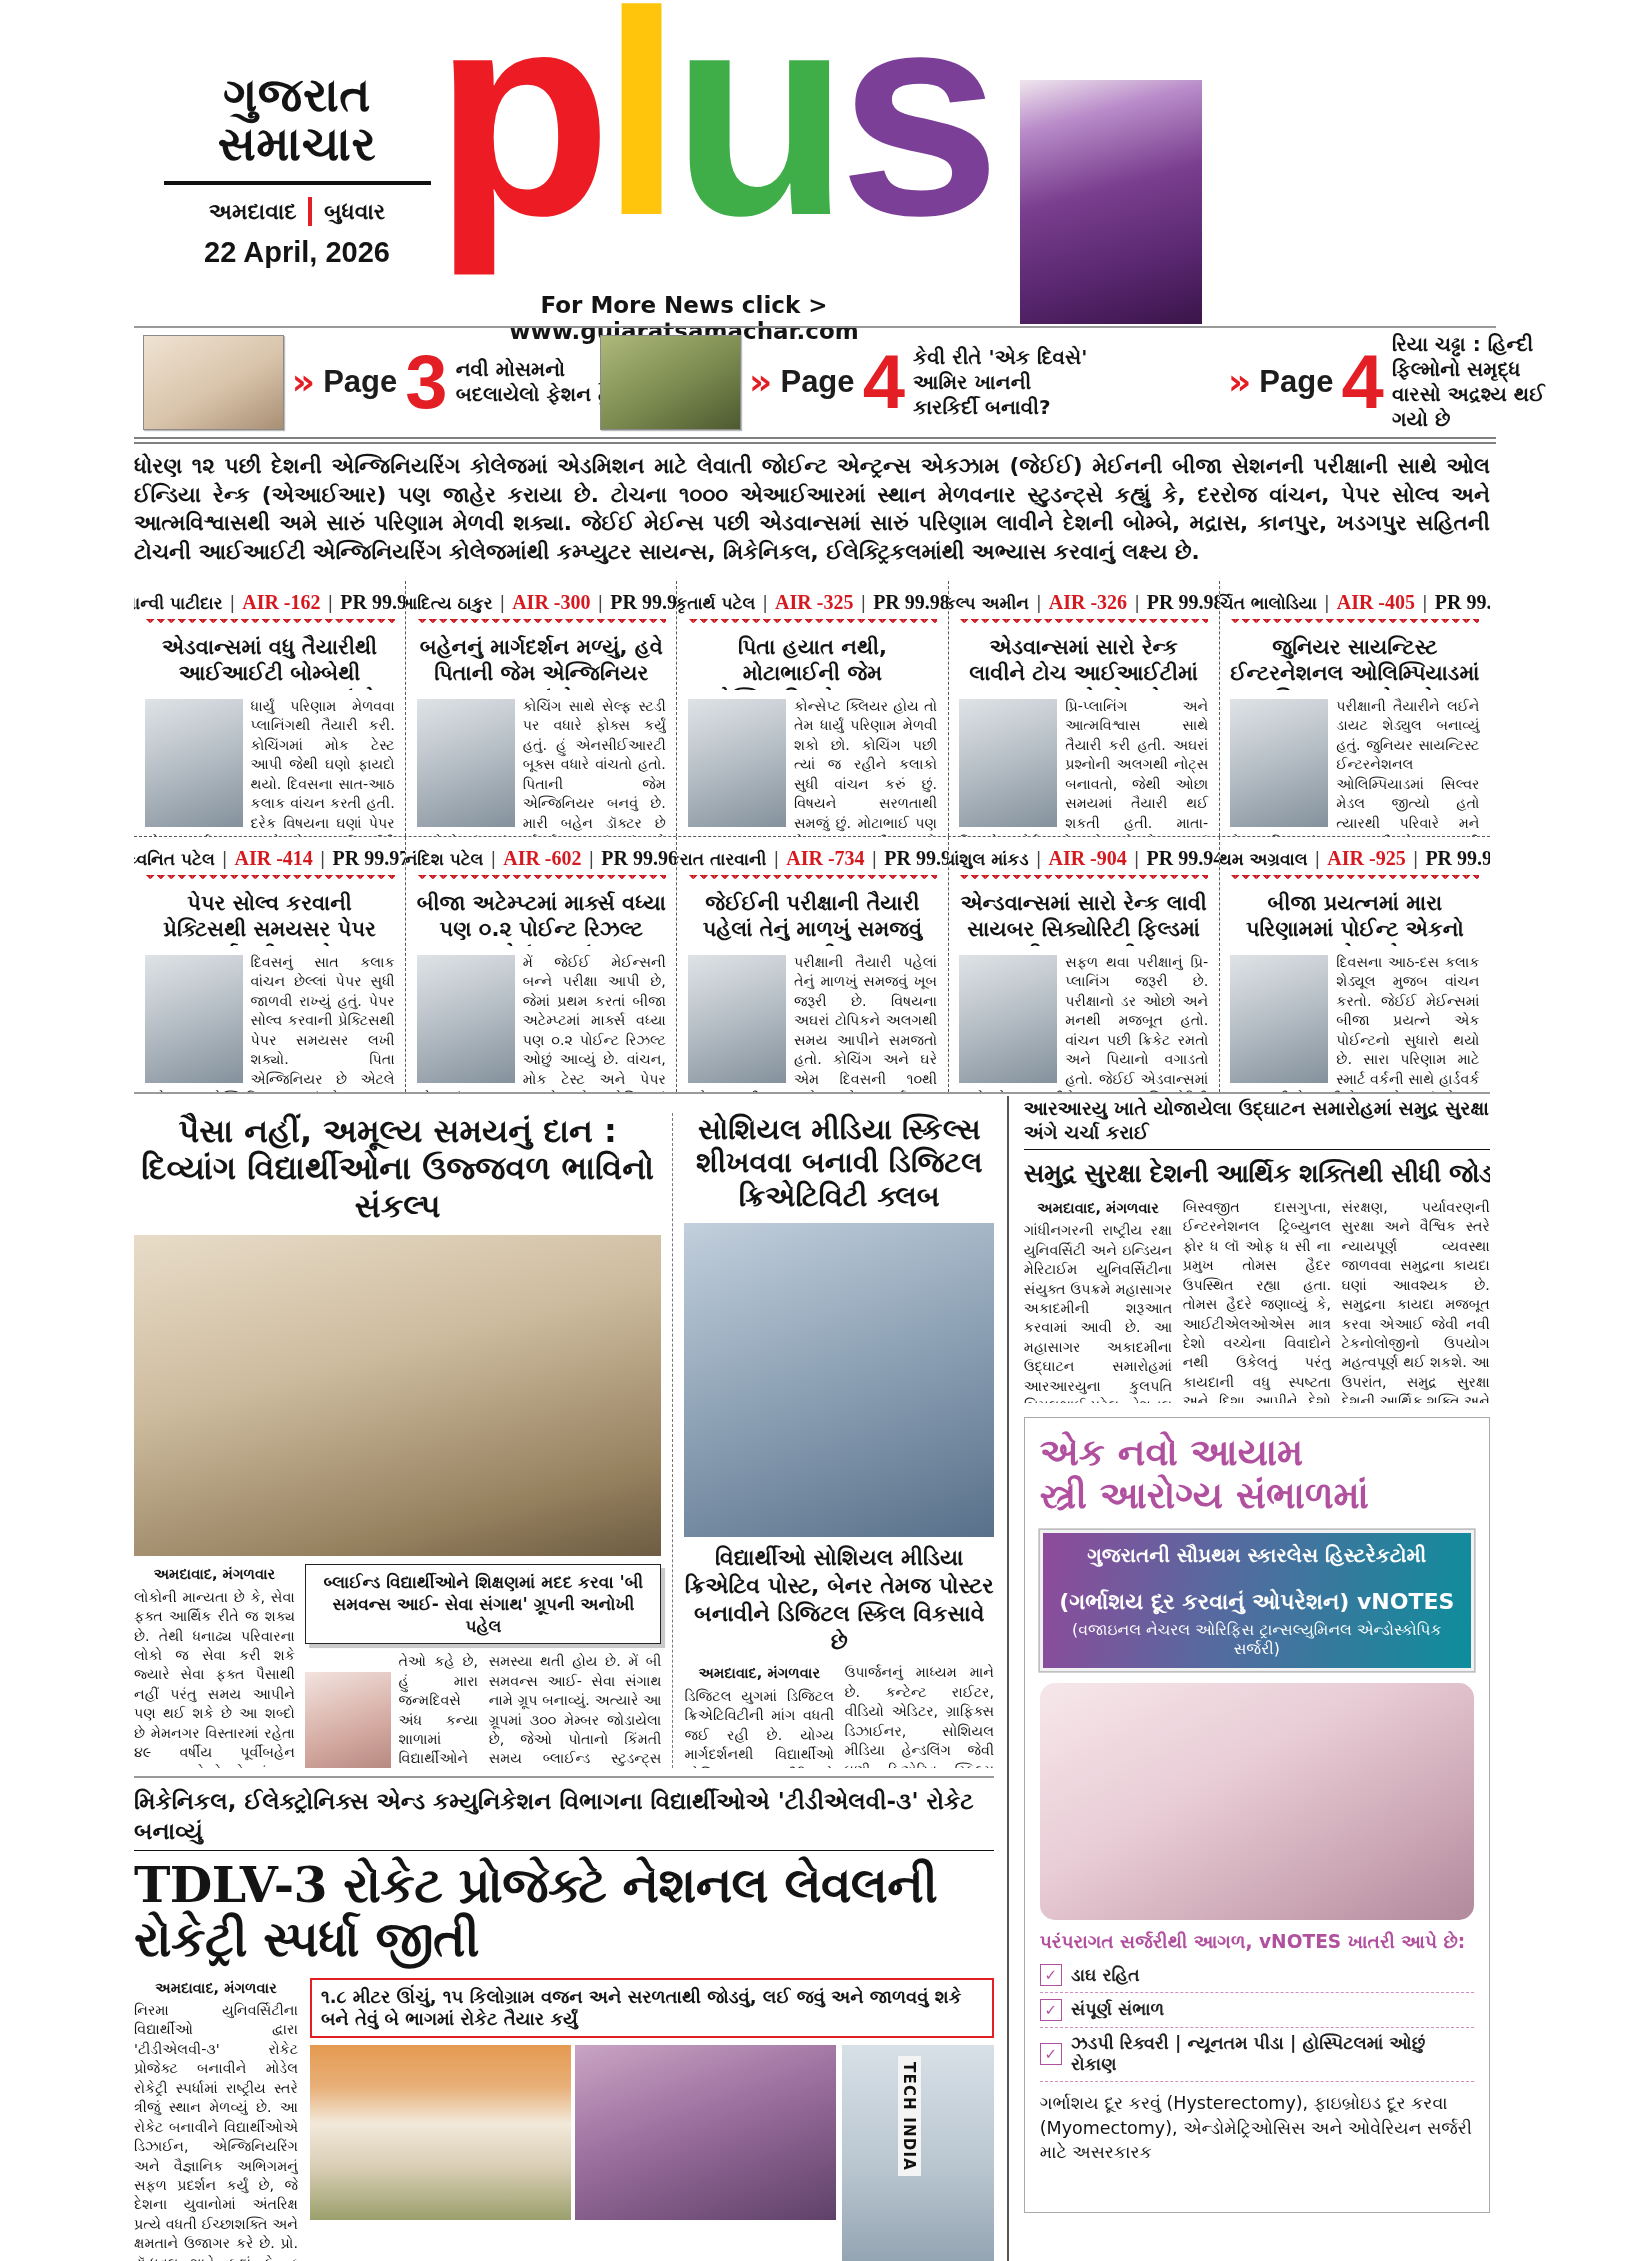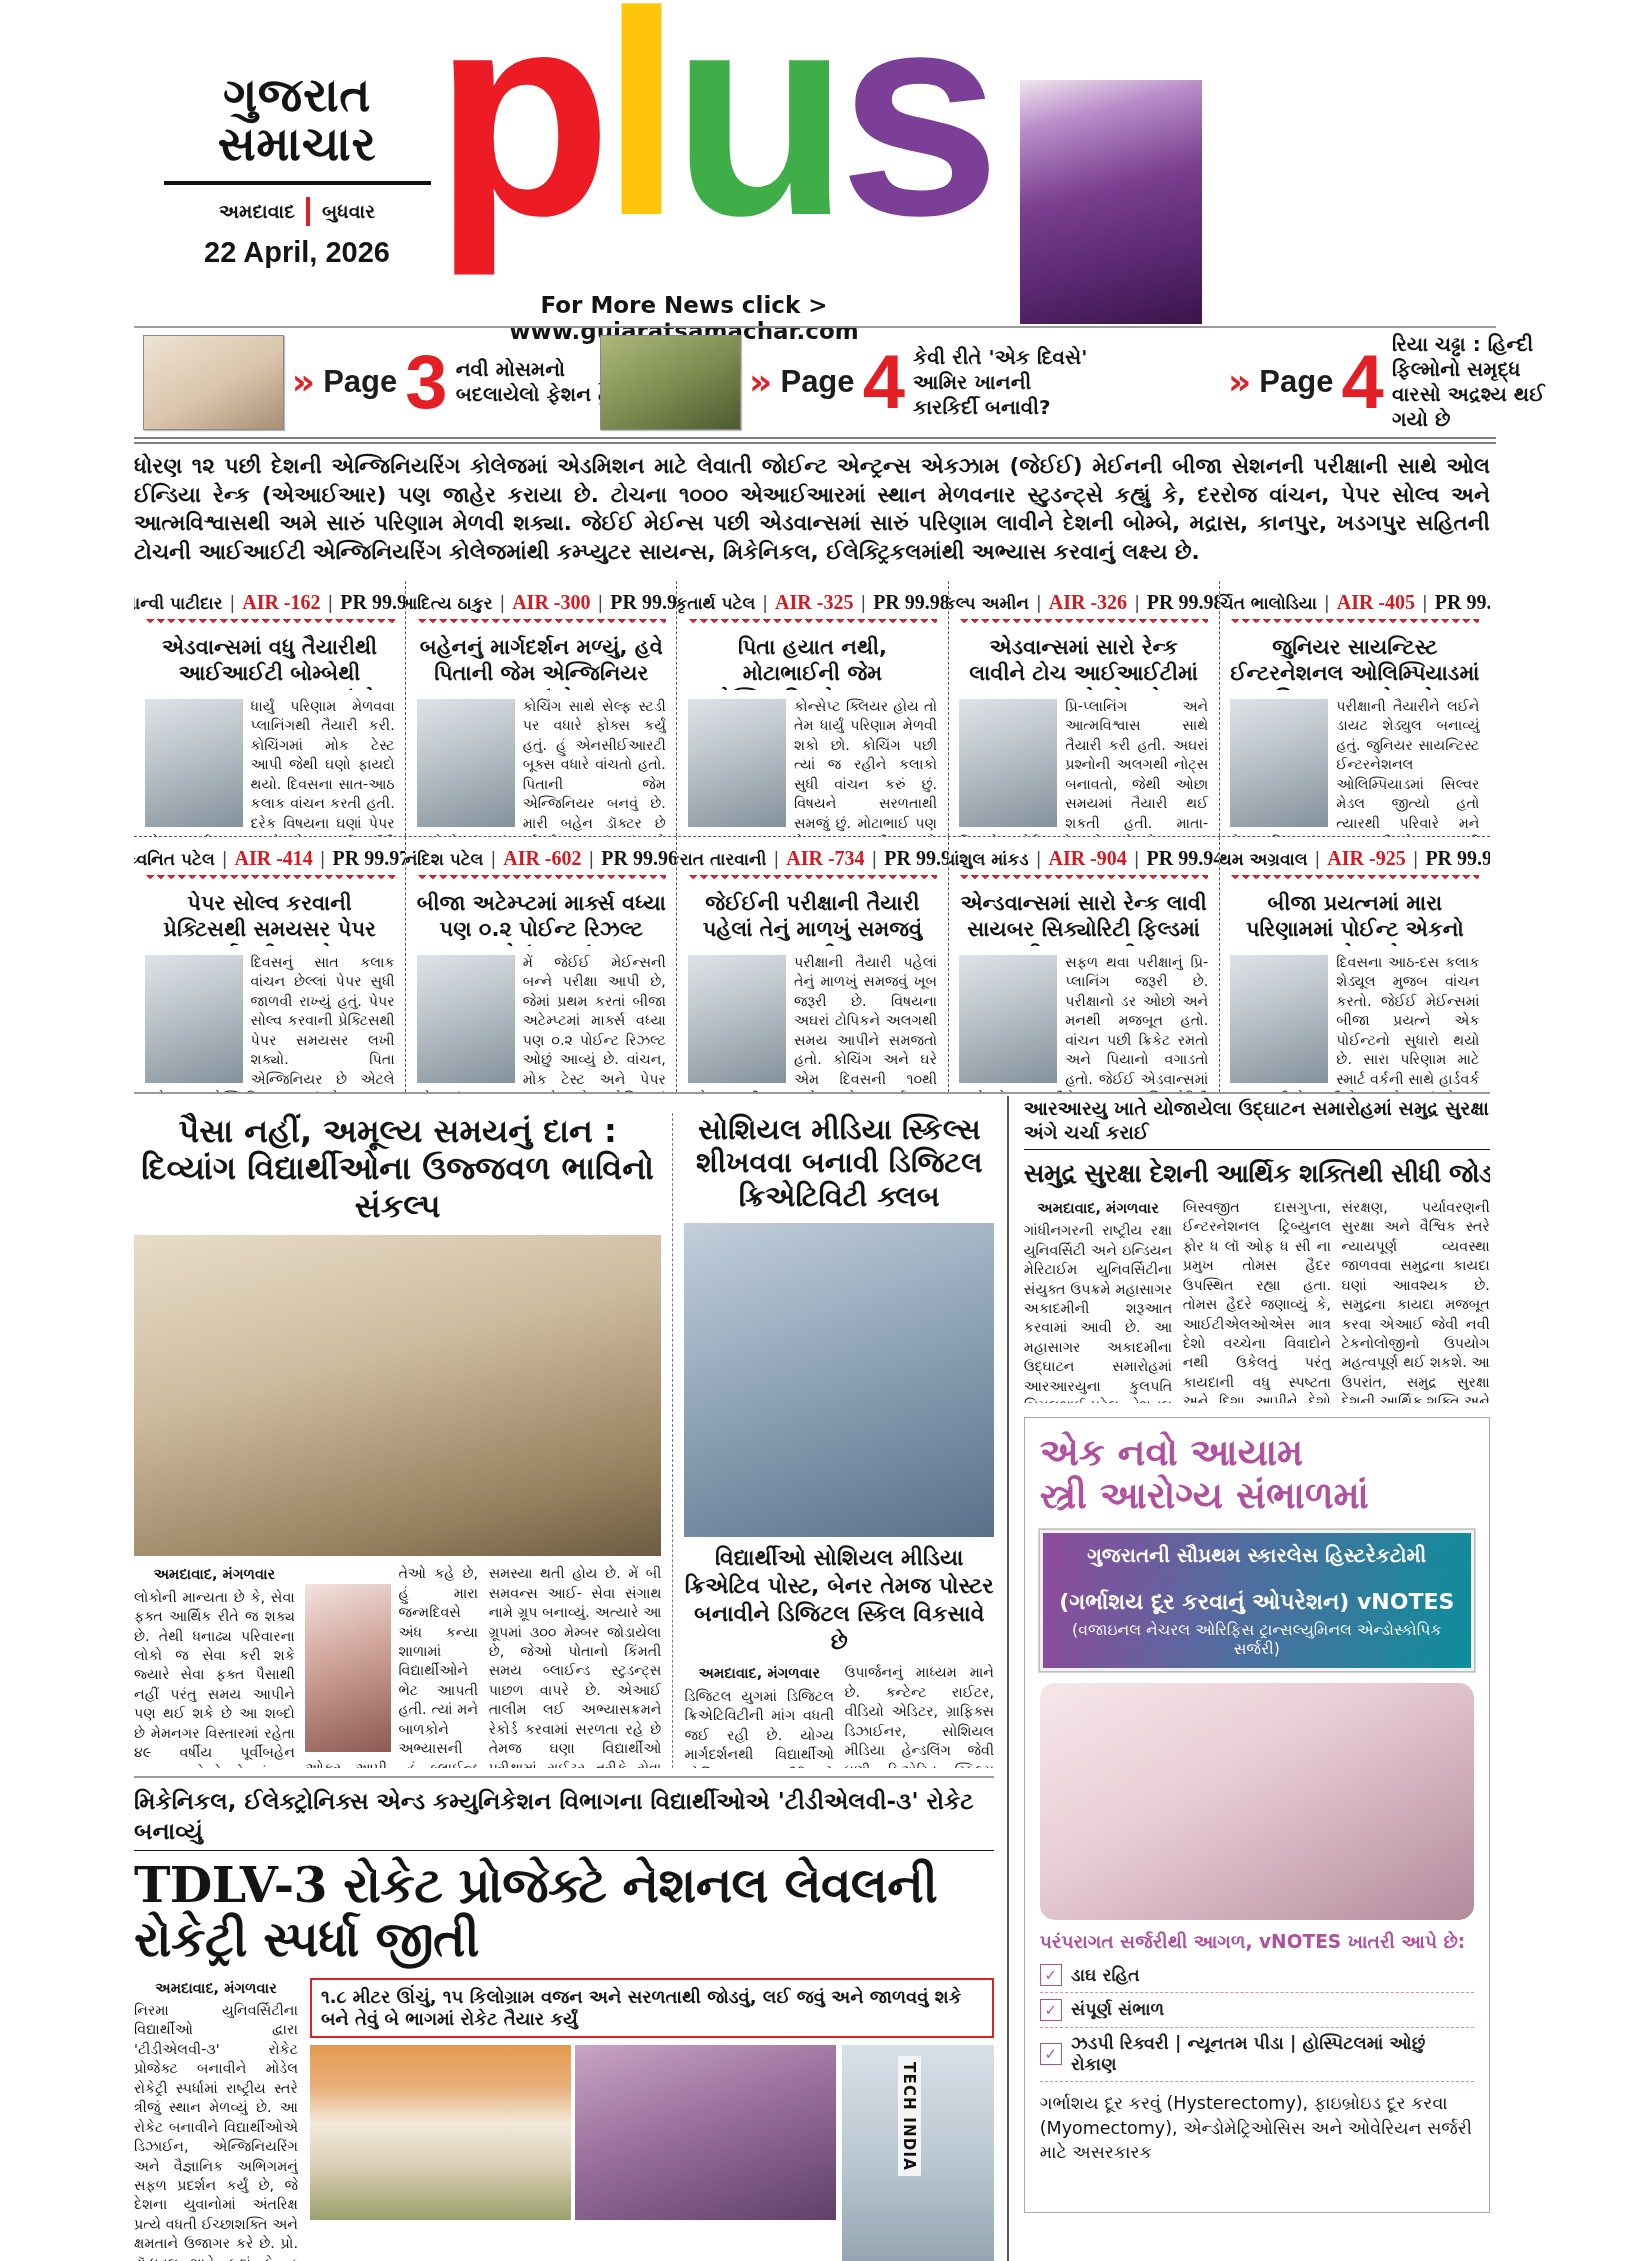--- a/index.html
+++ b/index.html
@@ -5,21 +5,21 @@
   html,body{margin:0;padding:0;background:#e9e9e9;}
   .page{width:1630px;height:2261px;background:#fff;margin:0 auto;position:relative;
         font-family:"DejaVu Sans",sans-serif;color:#141414;overflow:hidden;}
   .content{padding:0 140px 0 134px;}
 
   
   .header{position:relative;height:326px;}
   .masthead{position:absolute;left:160px;top:70px;width:274px;text-align:center;}
   .gs-name{font-size:47px;font-weight:900;letter-spacing:0.6px;line-height:1.05;}
   .masthead-rule{height:3.5px;background:#111;margin:12.8px 3.5px 11.6px;}
-  .city-day{display:flex;justify-content:center;align-items:center;gap:11.6px;font-size:19px;font-weight:800;}
+  .city-day{display:flex;justify-content:center;align-items:center;gap:11.6px;font-size:22px;font-weight:800;}
   .red-pipe{width:4.1px;height:29px;background:#e31e25;}
   .date-line{font-size:29px;font-weight:700;font-family:"Liberation Sans",sans-serif;margin-top:10.5px;}
   .plus{position:absolute;left:434px;top:-32px;width:483px;text-align:center;white-space:nowrap;}
   .plus-letter{font-family:"Liberation Sans",sans-serif;font-size:291px;font-weight:900;line-height:1;letter-spacing:-10.5px;display:inline-block;}
   .pl-p{color:#ed1c24;} .pl-l{color:#ffc40c;} .pl-u{color:#3fae49;} .pl-s{color:#7b3f98;}
   .tagline{position:absolute;left:460px;top:292px;width:448px;text-align:center;font-size:23px;font-weight:600;}
   .tagline b{font-weight:800;}
   .richa-photo{position:absolute;left:1020px;top:80px;width:182px;height:244px;
       background:linear-gradient(165deg,#f0e6ee 0%,#b98cc9 18%,#7a3f8f 45%,#55246b 78%,#3a1549 100%);}
 
@@ -353,20 +353,21 @@
 
           <div class="charity">
             <div class="art-title">પૈસા નહીં, અમૂલ્ય સમયનું દાન : દિવ્યાંગ વિદ્યાર્થીઓના ઉજ્જવળ ભાવિનો સંકલ્પ</div>
             <div class="charity-photo"></div>
             <div class="body-cols">
               <div class="bcol" style="max-width:166px;">
                 <div class="dateline">અમદાવાદ, મંગળવાર</div>
                 <span>લોકોની માન્યતા છે કે, સેવા ફક્ત આર્થિક રીતે જ શક્ય છે. તેથી ધનાઢ્ય પરિવારના લોકો જ સેવા કરી શકે જ્યારે સેવા ફક્ત પૈસાથી નહીં પરંતુ સમય આપીને પણ થઈ શકે છે આ શબ્દો છે મેમનગર વિસ્તારમાં રહેતા ૪૯ વર્ષીય પૂર્વીબહેન શાહના. જેઓ છેલ્લાં ૧૨ વર્ષથી આર્થિક રીતે નહીં પોતાના સમય આપી બ્લાઈન્ડ વિદ્યાર્થીઓને મદદ કરવા 'બી સમવન્સ આઈ' ગ્રૂપ શરૂ કર્યું છે તેના માધ્યમથી વધુ સંખ્યામાં દિવ્યાંગ વિદ્યાર્થીઓને શિક્ષણમાં મદદ મળે છે.</span>
               </div>
               <div class="charity-right">
+                <div class="inset-box">બ્લાઈન્ડ વિદ્યાર્થીઓને શિક્ષણમાં મદદ કરવા 'બી સમવન્સ આઈ- સેવા સંગાથ' ગ્રૂપની અનોખી પહેલ</div>
                 <div class="body-cols">
                   <div class="bcol">
                     <span class="portrait"></span>
                     <span>તેઓ કહે છે, હું મારા જન્મદિવસે અંધ કન્યા શાળામાં વિદ્યાર્થીઓને ભેટ આપતી હતી. ત્યાં મને બાળકોને અભ્યાસની ઓફર આપી. હું બ્લાઈન્ડ સ્ટુડન્ટ્સને સંસ્કૃત શીખવતી હતી. સમય જતાં મેં તેમના માટે સમયદાન આપી મટીરિયલ્સ અને સ્કોલરશિપ કરી ભવિષ્ય ઉજ્જવળ બનાવવા પ્રયાસ શરૂ કર્યો. કોલેજના સ્ટુડન્ટ્સ પણ આ અભિયાનમાં સમય આપે છે. જે ૧૦૨૬ પછી શાળા તેમજ પરીક્ષાના રાઈટર્સ તરીકે પણ મદદરૂપ થાય છે. તેથી ઘણા વિદ્યાર્થીઓની સુધી પહોંચી શકાય છે.</span>
                   </div>
                   <div class="bcol">
                     <span>સમસ્યા થતી હોય છે. મેં બી સમવન્સ આઈ- સેવા સંગાથ નામે ગ્રૂપ બનાવ્યું. અત્યારે આ ગ્રૂપમાં ૩૦૦ મેમ્બર જોડાયેલા છે, જેઓ પોતાનો કિંમતી સમય બ્લાઈન્ડ સ્ટુડન્ટ્સ પાછળ વાપરે છે. એઆઈ તાલીમ લઈ અભ્યાસક્રમને રેકોર્ડ કરવામાં સરળતા રહે છે તેમજ ઘણા વિદ્યાર્થીઓ પરીક્ષામાં રાઈટર તરીકે સેવા આપી શિક્ષણમાં મદદ કરે છે.</span>
                   </div>
                 </div>
               </div>

